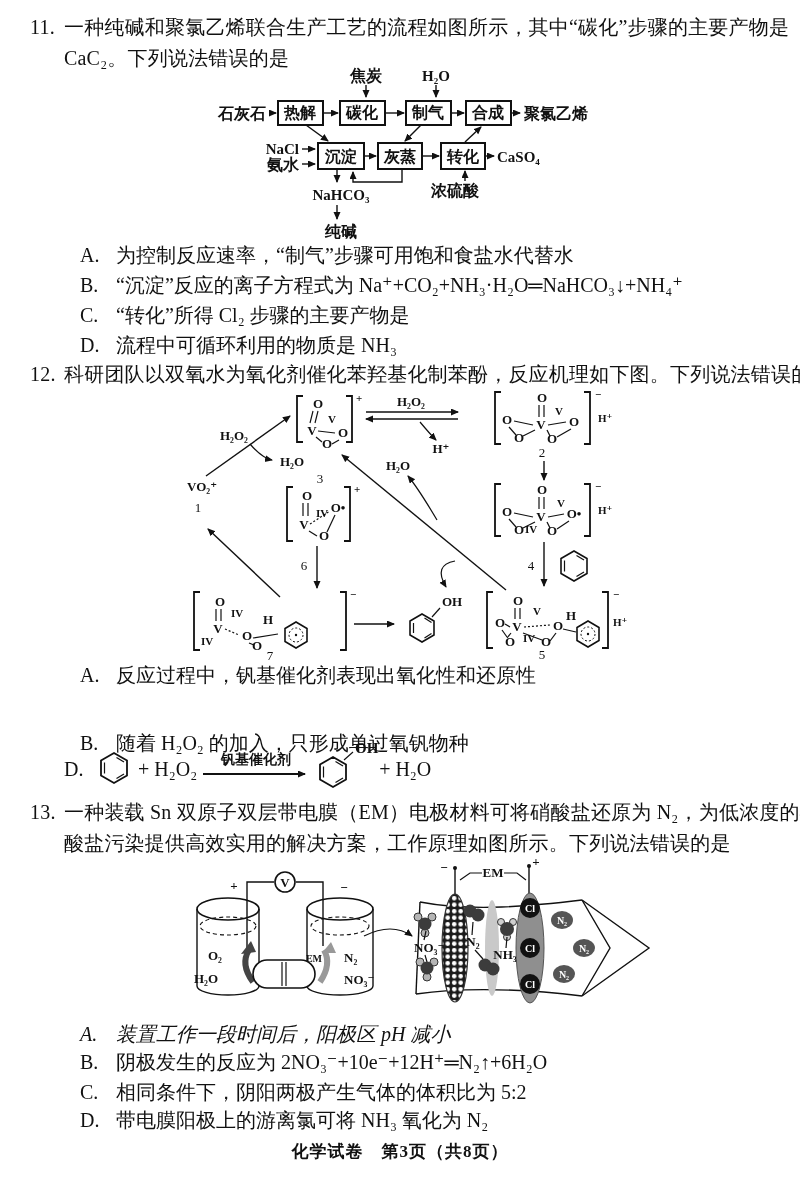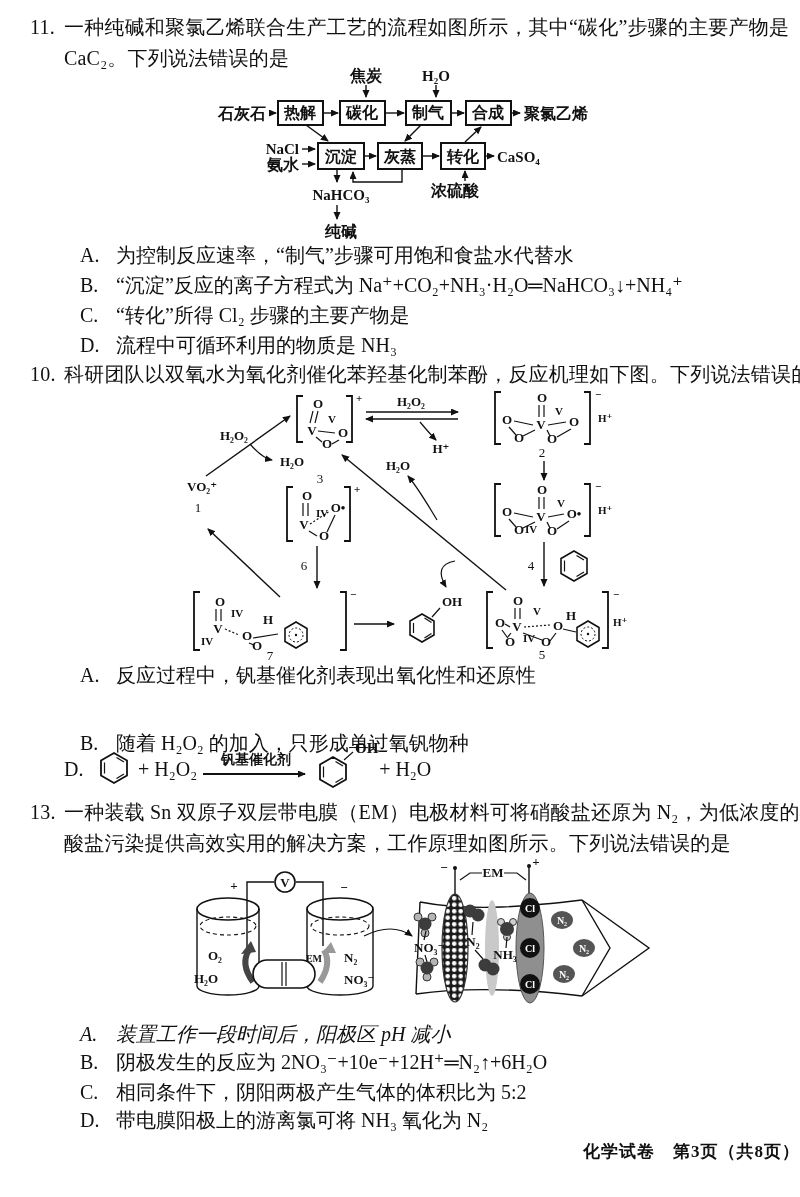--- a/index.html
+++ b/index.html
@@ -23,21 +23,21 @@
   .nm{font-size:13px;}
   .fm13{font-size:13px;font-weight:bold;}
   .ct{font-size:13px;font-weight:bold;}
   .cs{font-size:10px;font-weight:bold;}
   .cw{fill:#fff;}
   .dash{stroke-dasharray:4 3;}
   .dot{stroke-dasharray:2 2;}
   #q12dRow{position:absolute;left:64px;top:738px;height:62px;display:flex;align-items:center;font-size:20px;}
   #q12dRow .piece{margin:0 4px;white-space:nowrap;}
   #q12dRow svg{position:static;}
-  #footer{position:absolute;left:0;top:1140px;width:100%;text-align:right;
+  #footer{position:absolute;left:0;top:1140px;width:100%;text-align:center;
           font-size:17px;font-weight:bold;letter-spacing:1px;}
 </style>
 </head>
 <body>
 
 <div id="page">
 
   <div class="tline" style="left:30px;top:14px;">
     <span class="qnum">11.</span><span>一种纯碱和聚氯乙烯联合生产工艺的流程如图所示，其中“碳化”步骤的主要产物是</span>
   </div>
@@ -110,21 +110,21 @@
     <span class="olab">B.</span><span class="otext">“沉淀”反应的离子方程式为 Na⁺+CO₂+NH₃·H₂O═NaHCO₃↓+NH₄⁺</span>
   </div>
   <div class="opt" style="top:302px;">
     <span class="olab">C.</span><span class="otext">“转化”所得 Cl₂ 步骤的主要产物是</span>
   </div>
   <div class="opt" style="top:332px;">
     <span class="olab">D.</span><span class="otext">流程中可循环利用的物质是 NH₃</span>
   </div>
 
   <div class="tline" style="left:30px;top:361px;">
-    <span class="qnum">10.</span><span>科研团队以双氧水为氧化剂催化苯羟基化制苯酚，反应机理如下图。下列说法错误的是</span>
+    <span class="qnum">12.</span><span>科研团队以双氧水为氧化剂催化苯羟基化制苯酚，反应机理如下图。下列说法错误的是</span>
   </div>
 
   <svg style="left:150px;top:384px;" width="480" height="276" viewBox="0 0 480 276">
 
     <g>
       <text x="52" y="107" text-anchor="middle" class="fm13">VO₂⁺</text>
       <text x="48" y="128" text-anchor="middle" class="nm">1</text>
     </g>
 
     <line x1="56" y1="92" x2="140" y2="32" class="ln" marker-end="url(#arr)"></line>

